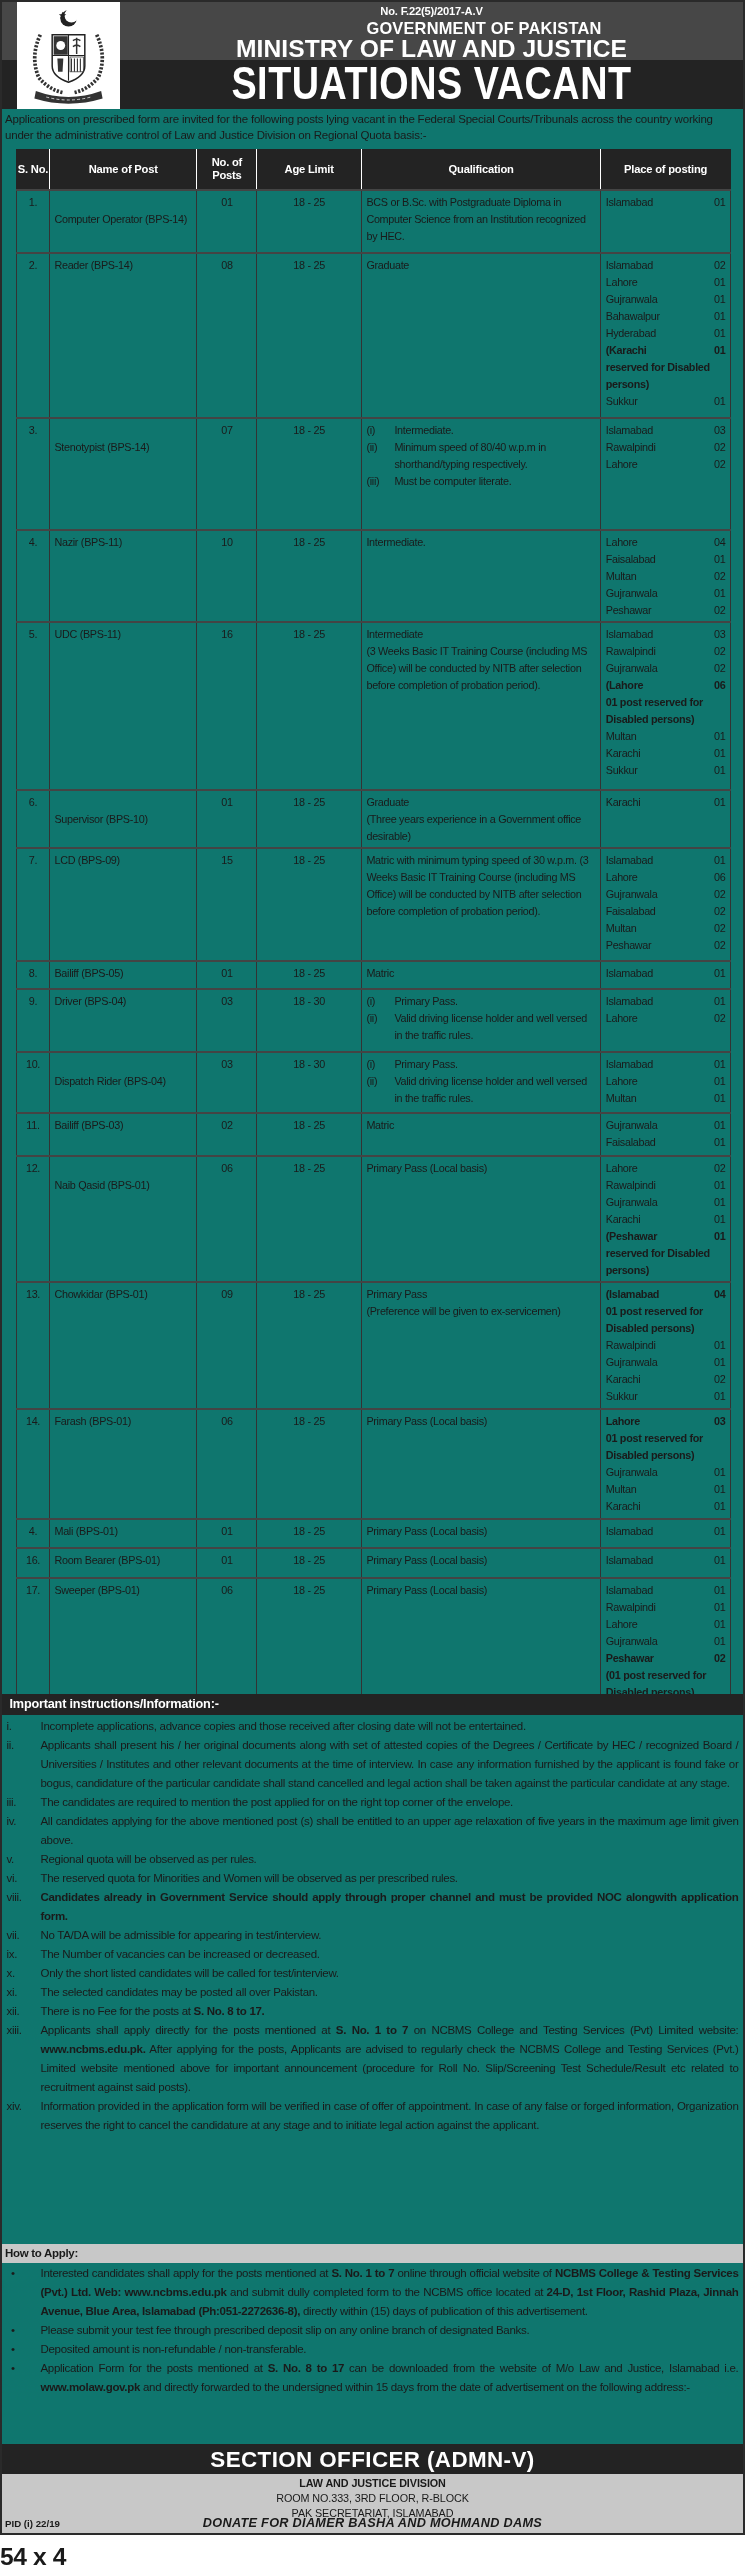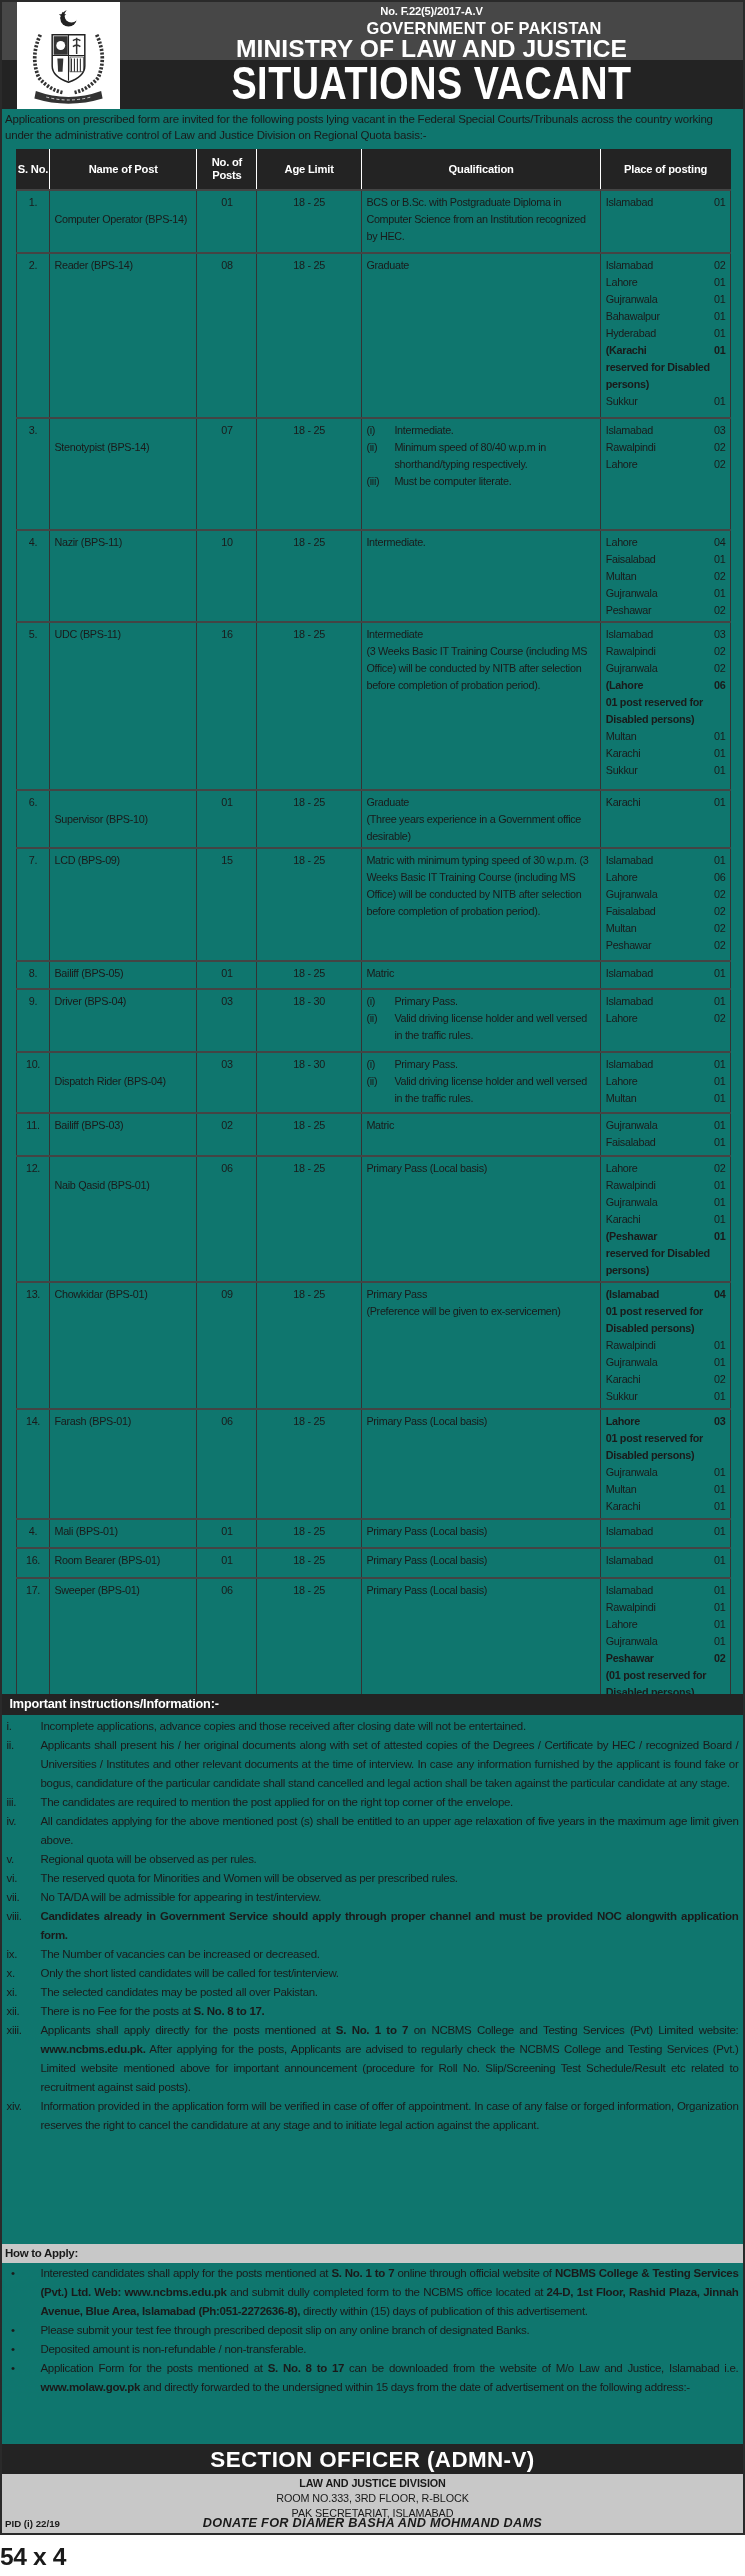--- a/index.html
+++ b/index.html
@@ -596,26 +596,26 @@
       </div>
       <div class="instr-item">
         <span class="instr-num">v.</span>
         <span class="instr-text"><span>Regional quota will be observed as per rules.</span></span>
       </div>
       <div class="instr-item">
         <span class="instr-num">vi.</span>
         <span class="instr-text"><span>The reserved quota for Minorities and Women will be observed as per prescribed rules.</span></span>
       </div>
       <div class="instr-item">
+        <span class="instr-num">viii.</span>
+        <span class="instr-text"><span class="b">Candidates already in Government Service should apply through proper channel and must be provided NOC alongwith application form.</span></span>
+      </div>
+      <div class="instr-item">
         <span class="instr-num">vii.</span>
         <span class="instr-text"><span>No TA/DA will be admissible for appearing in test/interview.</span></span>
-      </div>
-      <div class="instr-item">
-        <span class="instr-num">viii.</span>
-        <span class="instr-text"><span class="b">Candidates already in Government Service should apply through proper channel and must be provided NOC alongwith application form.</span></span>
       </div>
       <div class="instr-item">
         <span class="instr-num">ix.</span>
         <span class="instr-text"><span>The Number of vacancies can be increased or decreased.</span></span>
       </div>
       <div class="instr-item">
         <span class="instr-num">x.</span>
         <span class="instr-text"><span>Only the short listed candidates will be called for test/interview.</span></span>
       </div>
       <div class="instr-item">

